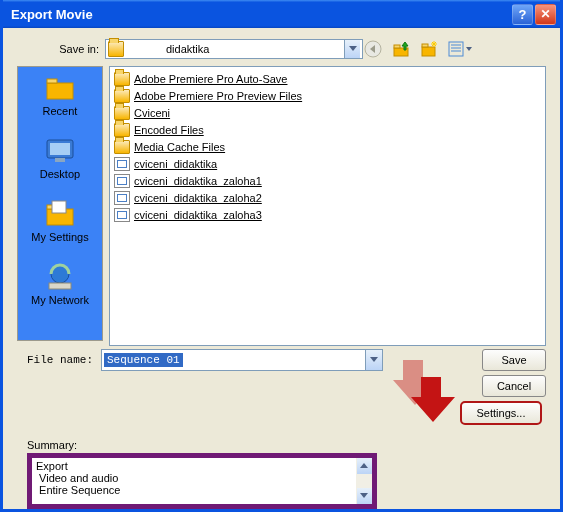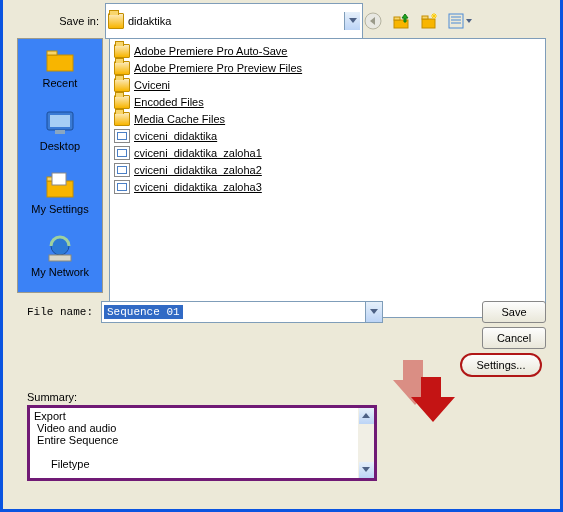--- a/index.html
+++ b/index.html
@@ -52,27 +52,28 @@
     margin-bottom:6px;
     height:22px;
   }
   .row-savein .lbl {
     width: 88px;
     text-align:right;
     padding-right:6px;
   }
   .savein-select {
     flex:1;
-    height:36px;
+    height:20px;
     border:1px solid #7f9db9;
     background:#fff;
     display:flex;
     align-items:center;
     padding:0 2px;
     max-width:258px;
+    gap:38px;
   }
   .savein-select .folder-ic {
     width:16px;height:16px;margin-right:4px;
     background:linear-gradient(#fceabb,#f8b500);
     border:1px solid #c38e00;
     border-radius:1px;
     position:relative;
   }
   .savein-select .folder-ic::before{
     content:"";position:absolute;top:-4px;left:0;width:8px;height:4px;
@@ -157,38 +158,38 @@
     border-radius:3px;
     background:linear-gradient(#fdfdfd,#e9e7d9);
     display:flex;align-items:center;justify-content:center;
     font-family: Tahoma, sans-serif; font-size:11px;margin-left:22px;
   }
   .btns-right { display:flex; flex-direction:column; gap:4px; margin-left:auto; }
   .settings-btn {
     border:2px solid #b01616;
     background:linear-gradient(#fdfdfd,#e9e7d9);
     width:82px;height:24px;
-    border-radius:12px;
+    border-radius:5px;
     display:flex;align-items:center;justify-content:center;
     font-size:11px;
   }
   .row-buttons { display:flex; align-items:flex-start; }
   .summary-block {
     margin-top:14px;
     display:flex;
     align-items:flex-start;
   }
   .summary-left {
     flex:1;
     padding-left:10px;
   }
   .summary-box {
-    border:3px solid #701a75;
+    border:5px solid #701a75;
     background:#fff;
-    height:76px;
+    height:56px;
     width:350px;
     padding:2px 4px;
     position:relative;
     overflow:hidden;
   }
   .summary-scroll {
     position:absolute; right:0; top:0; bottom:0; width:16px;
     background:#f1efe5;
     display:flex;flex-direction:column;align-items:center;justify-content:space-between;
   }
@@ -203,20 +204,29 @@
     pointer-events:none;
   }
   
   .svg { display:block; }
 </style>
 </head>
 <body>
 
 <div class="window">
 
+  <div class="titlebar">
+    <span class="title">Export Movie</span>
+    <div class="tbtn help-btn">
+      <span style="color:#fff;font-size:13px;">?</span>
+    </div>
+    <div class="tbtn close-btn">
+      <span style="color:#fff;font-size:12px;">✕</span>
+    </div>
+  </div>
 
   <div class="body">
 
     <div class="row-savein">
       <div class="lbl">Save in:</div>
       <div class="savein-select">
         <div class="folder-ic"></div>
         <div class="txt">didaktika</div>
         <div class="drop">
           <svg class="svg" width="8" height="6">

